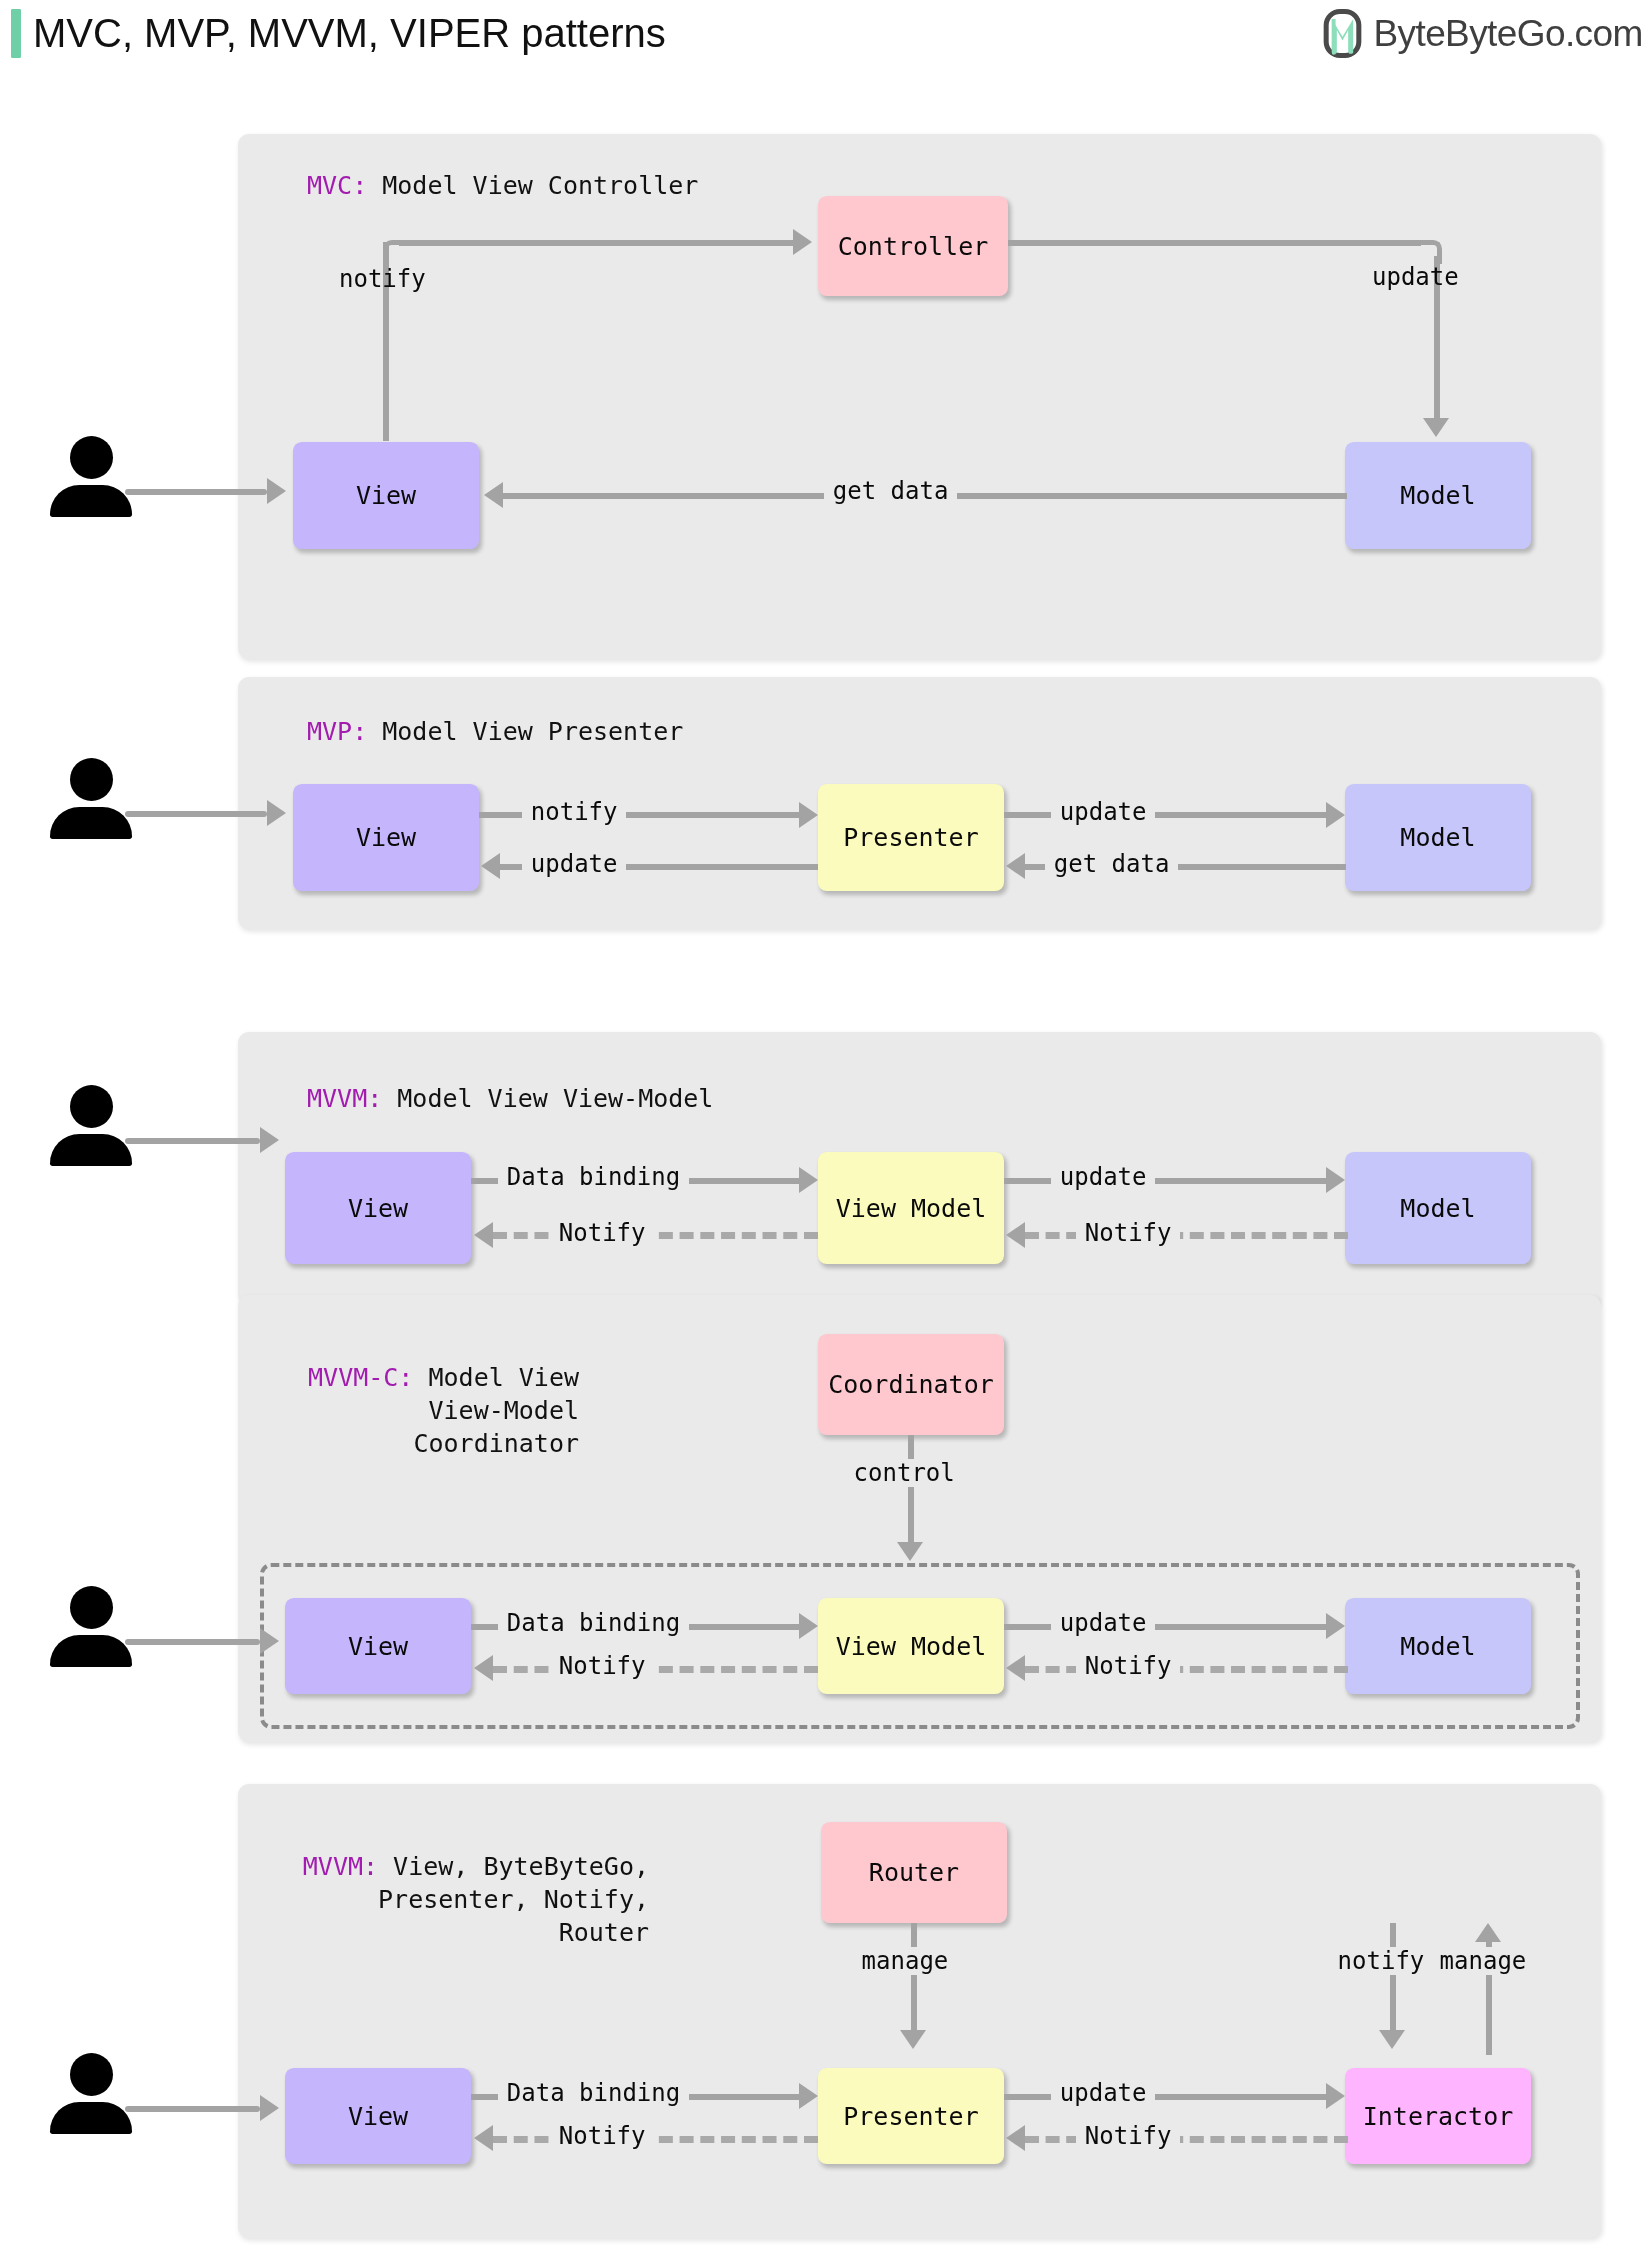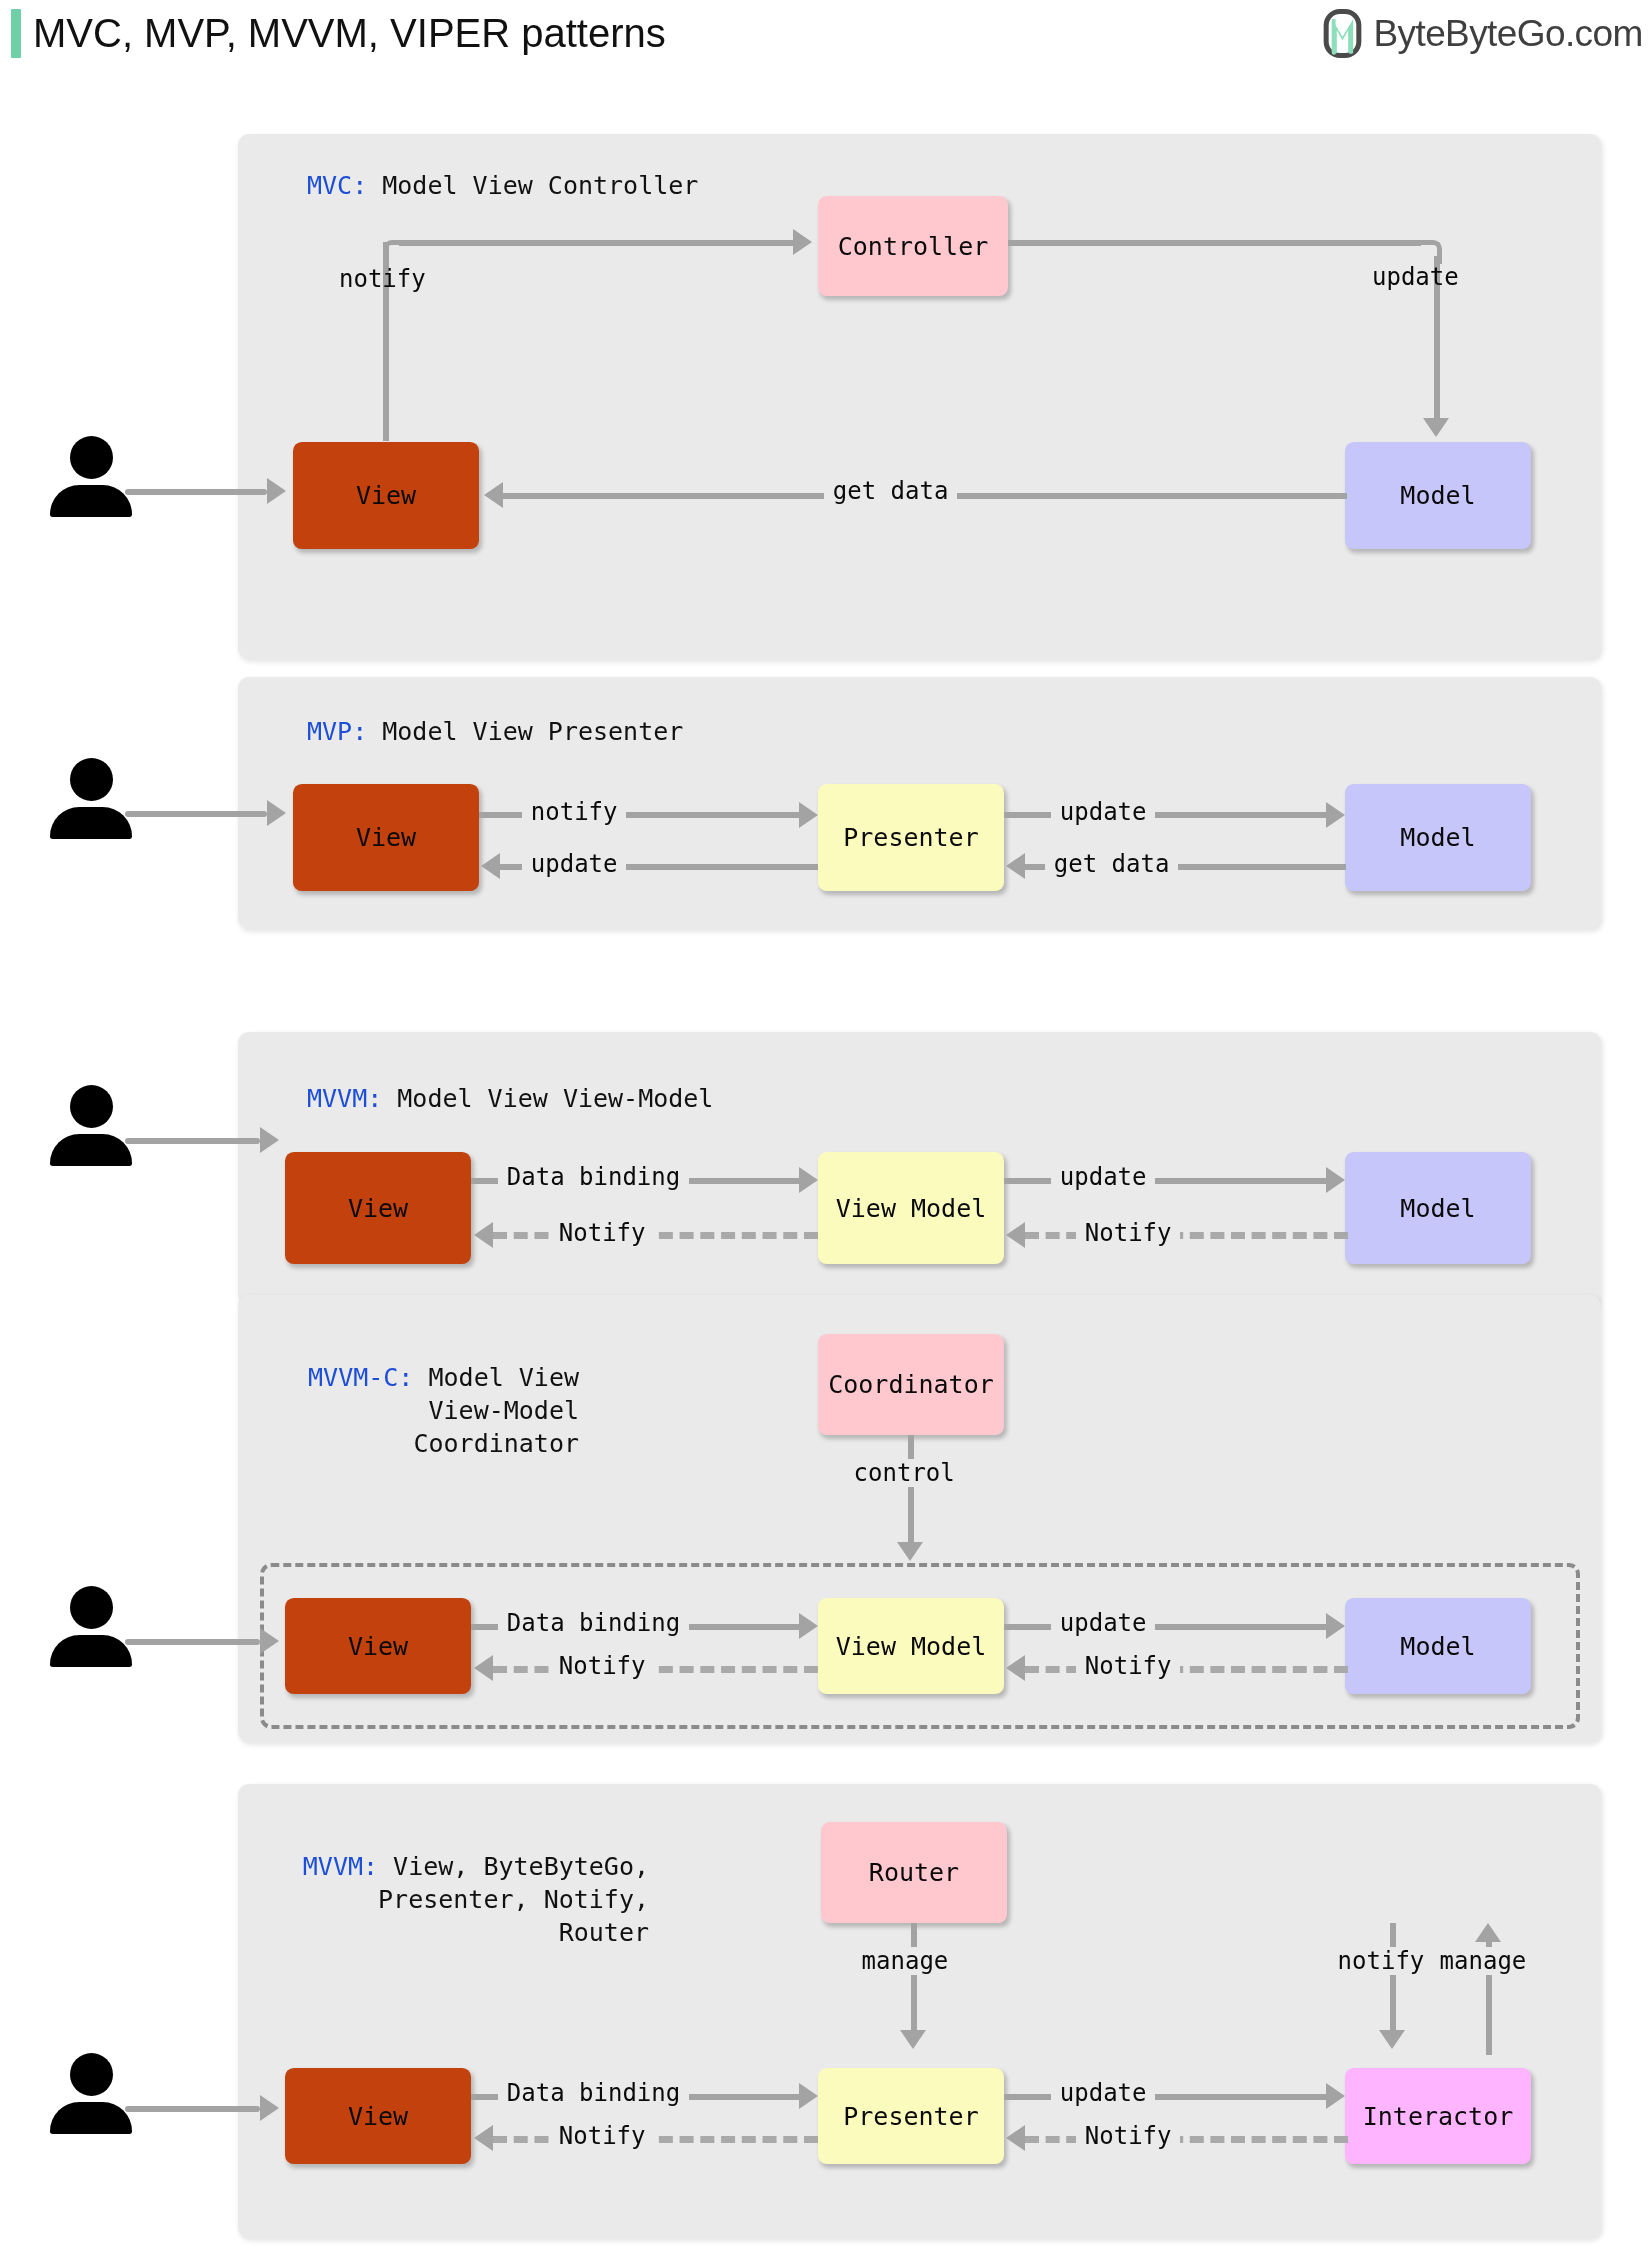--- a/index.html
+++ b/index.html
@@ -11,31 +11,31 @@
   #page-title{position:absolute;left:33px;top:8.8px;height:49px;line-height:49px;font-size:40px;color:#111;white-space:nowrap;letter-spacing:0px;}
   #brand{position:absolute;right:6.3px;top:7.6px;height:52px;display:flex;align-items:center;gap:11.3px;}
   #brand-mark{width:39px;height:49px;position:relative;}
   #brand-text{font-size:37px;color:#3f3f3f;white-space:nowrap;letter-spacing:-0.6px;}
 
   
   .panel{position:absolute;left:238px;width:1363px;background:#eaeaea;border-radius:11.3px;
          box-shadow:1.9px 2.5px 5px rgba(0,0,0,.10);}
   .panel-title{position:absolute;font-family:"DejaVu Sans Mono","Liberation Mono",monospace;
                font-size:25px;color:#111;white-space:pre;line-height:33px;}
-  .panel-title .key{color:#1d4ed8;}
+  .panel-title .key{color:#a21caf;}
 
   .user{position:absolute;width:82px;height:78px;}
   .user .head{position:absolute;left:19.5px;top:0;width:43px;height:43px;border-radius:50%;background:#000;}
   .user .body{position:absolute;left:0;top:49px;width:82px;height:31.5px;background:#000;
               border-radius:42px 42px 3.8px 3.8px;}
 
   .node{position:absolute;border-radius:8.8px;display:flex;align-items:center;justify-content:center;
          font-family:"DejaVu Sans Mono","Liberation Mono",monospace;font-size:25px;color:#0a0a0a;
          box-shadow:2.5px 3.2px 4.4px rgba(0,0,0,.22);white-space:nowrap;}
-  .green{background:#c2410c;}
+  .green{background:#c4b5fd;}
   .purple{background:#c6c6fb;}
   .yellow{background:#fbfbbd;}
   .pink{background:#ffc8cf;}
   .magenta{background:#ffb4ff;}
 
   .edge-label{position:absolute;font-family:"DejaVu Sans Mono","Liberation Mono",monospace;
               font-size:24px;color:#0a0a0a;white-space:nowrap;}
 
   
   .hline{position:absolute;height:5.7px;background:#a3a3a3;}

